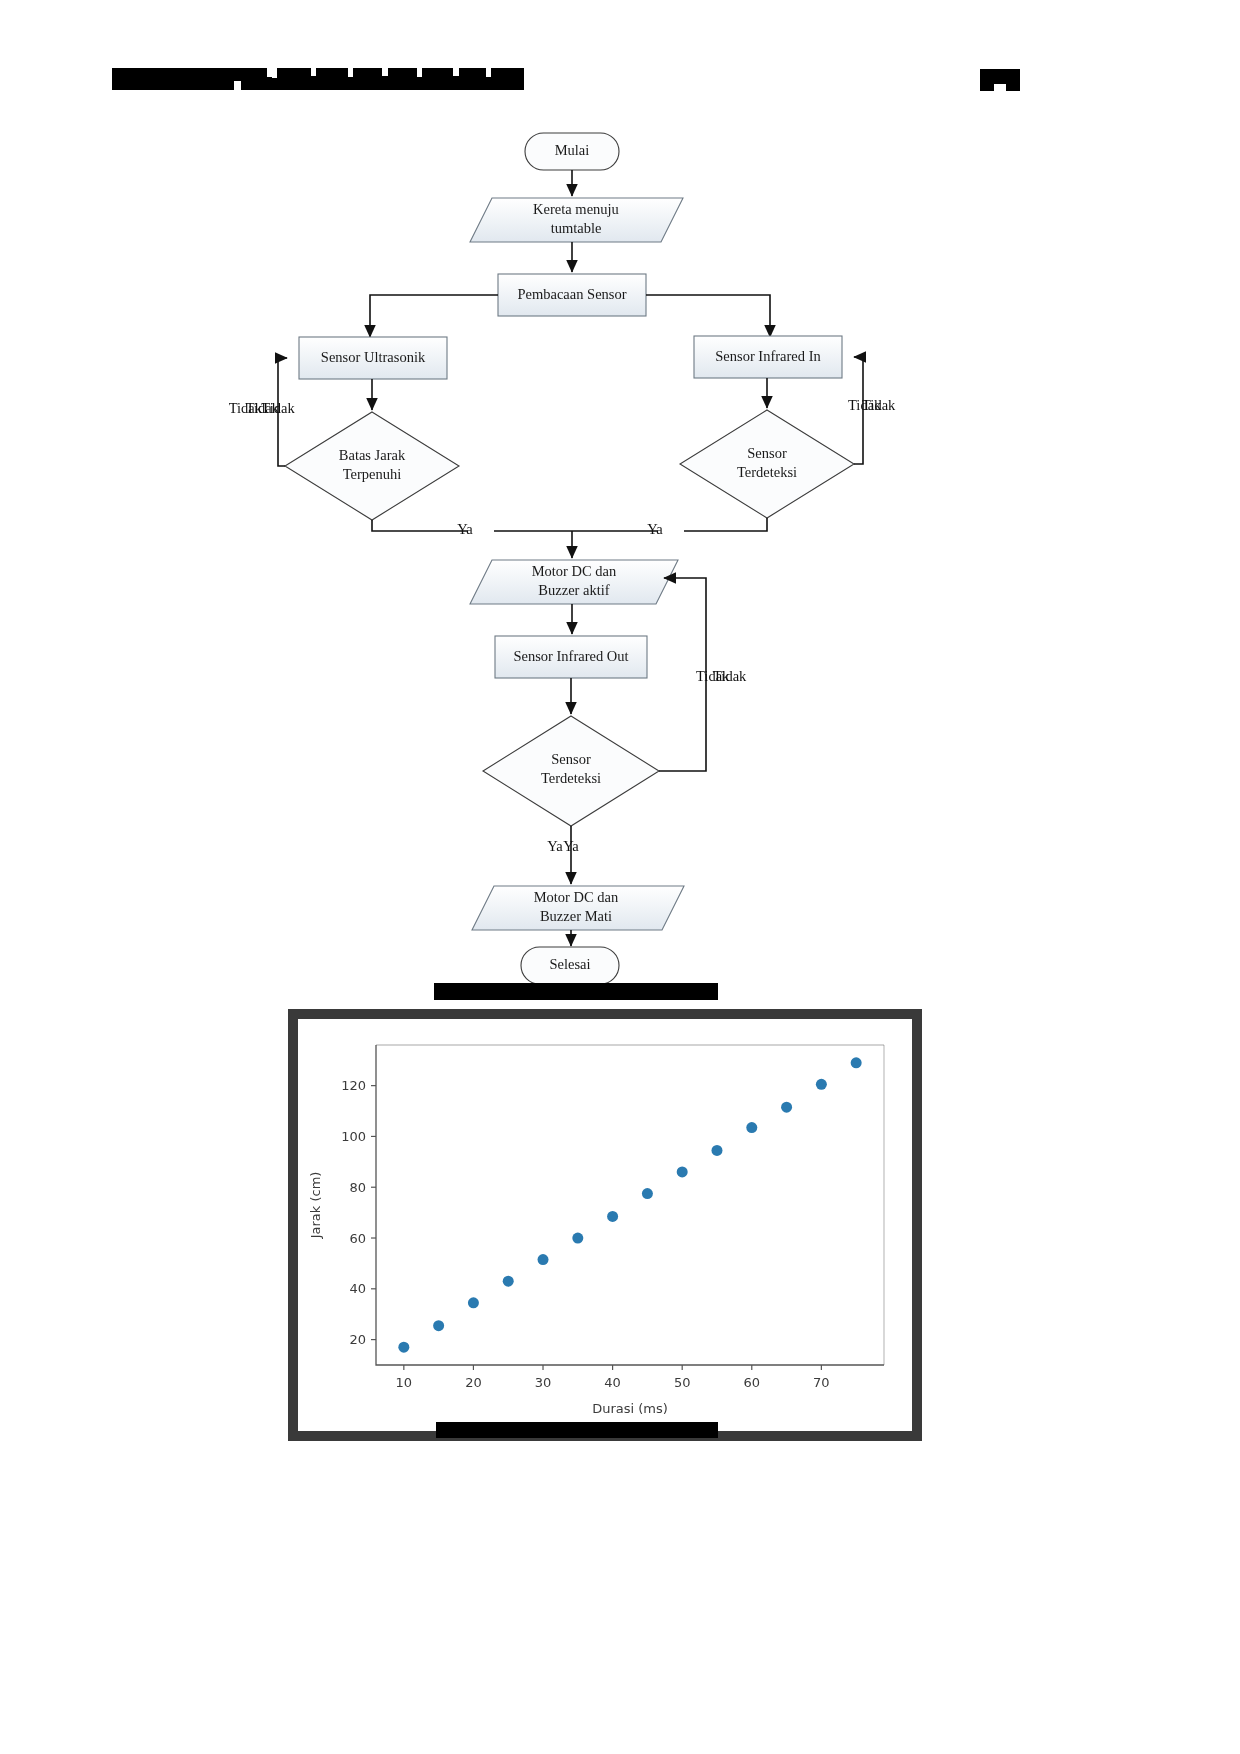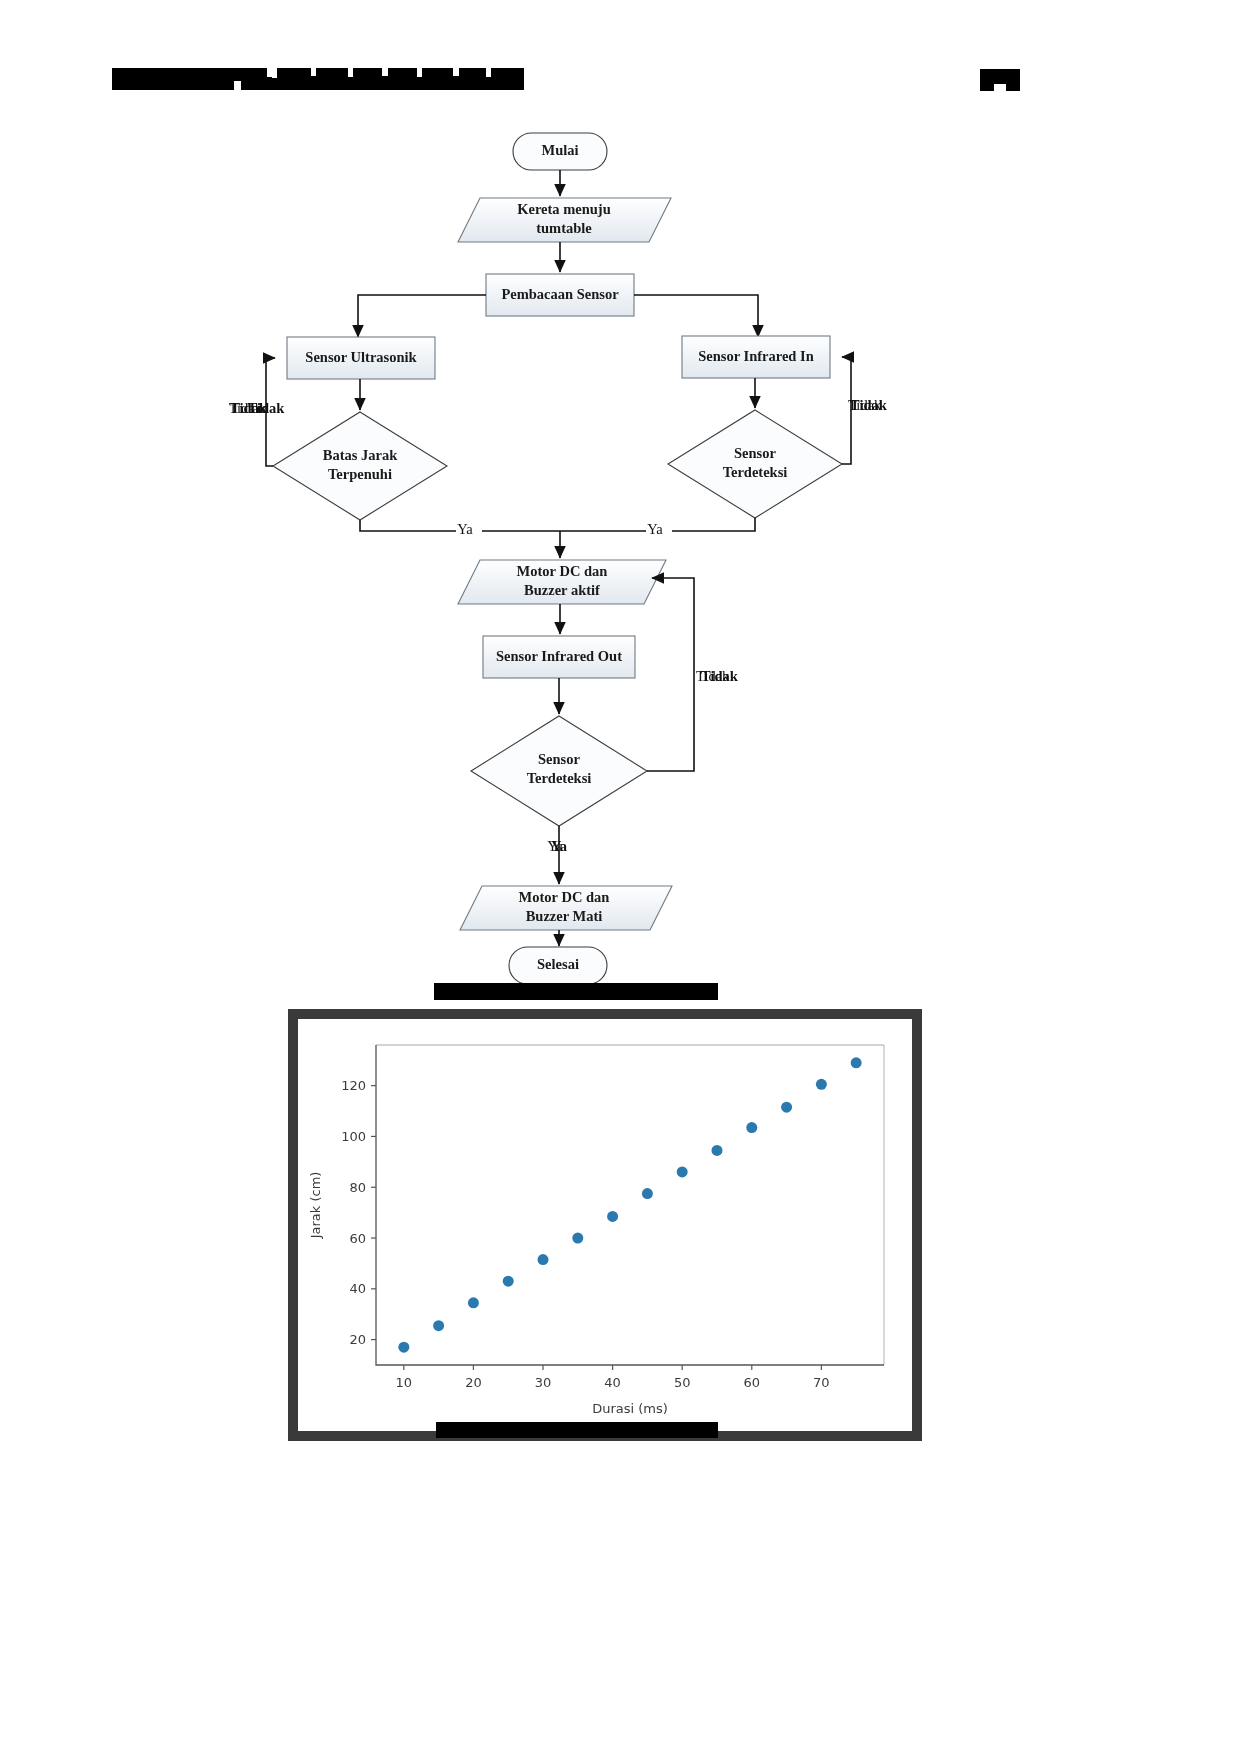--- a/index.html
+++ b/index.html
@@ -23,21 +23,21 @@
     content:""; position:absolute; left:0; top:15px; width:14px; height:7px; background:#000;
   }
   #header-redaction-page::before{
     content:""; position:absolute; left:26px; top:15px; width:14px; height:7px; background:#000;
   }
 
   
   .notch { position:absolute; background:#fff; top:0; }
 
   
-  #flowchart { position:absolute; left:4px; top:100px; width:1024px; height:900px;font-weight:bold; }
+  #flowchart { position:absolute; left:16px; top:100px; width:1024px; height:900px; }
   #flowchart svg { display:block; }
 
   .fc-label {
     font-family:"Liberation Serif", serif;
     font-size:14.5px;
     fill:#1a1a1a;
     text-anchor:middle;
     dominant-baseline:middle;
   }
   .fc-edge-label {

